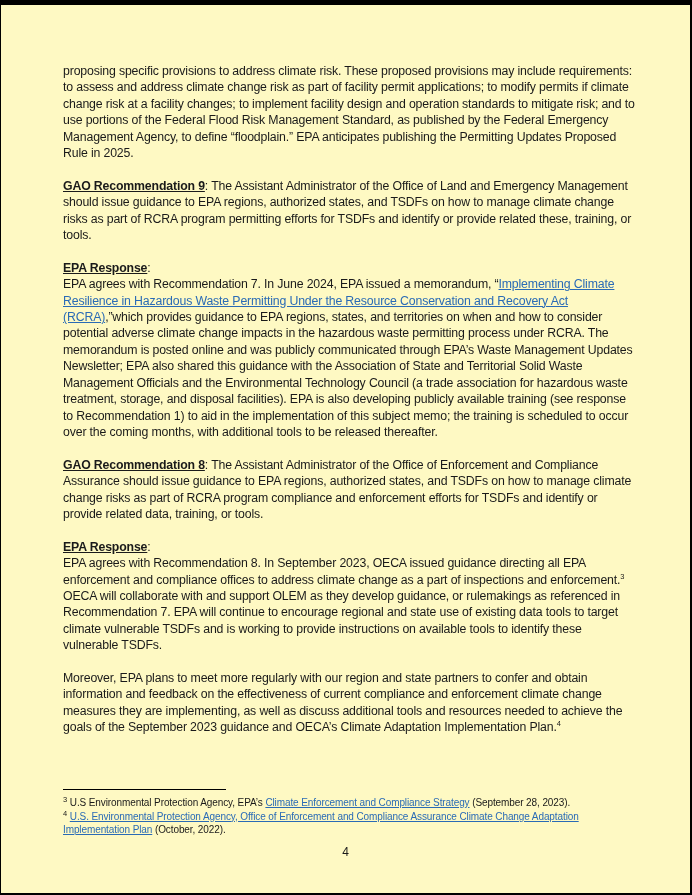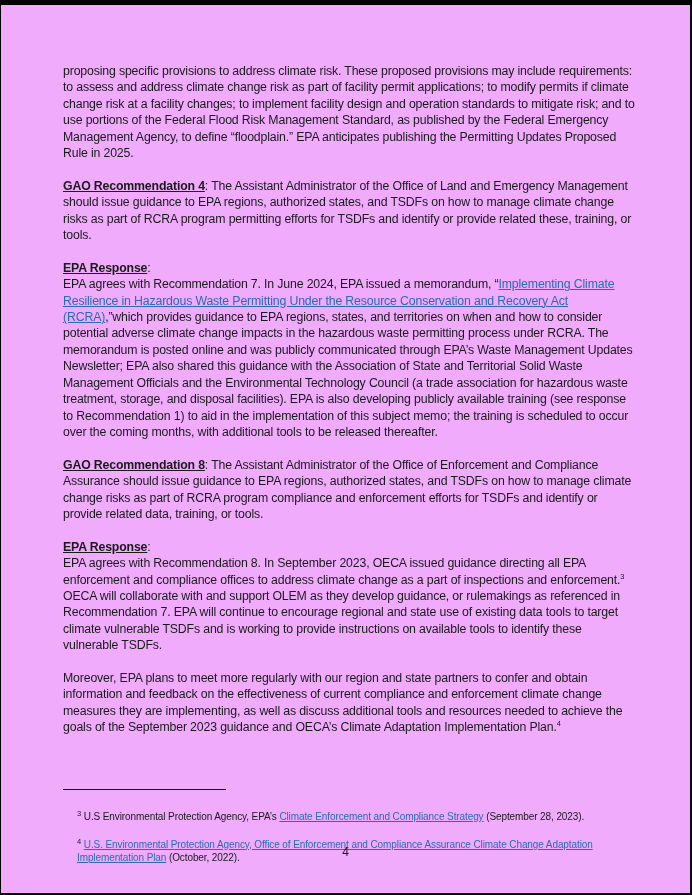--- a/index.html
+++ b/index.html
@@ -1,21 +1,21 @@
 <!DOCTYPE html>
 <html><head>
   <meta charset="utf-8">
   <style>
     html, body { margin: 0; padding: 0; background: #ffffff; }
     body { width: 692px; height: 895px; overflow: hidden; }
     .page {
       position: relative;
       box-sizing: border-box;
       width: 692px; height: 895px;
-      background: #f0abfc;
+      background: #fef9c3;
       border-top: 5px solid #000;
       border-left: 1px solid #000;
       border-right: 2px solid #000;
       border-bottom: 2px solid #000;
       font-family: "Liberation Sans", sans-serif;
       color: #1a1a1a;
     }
     .body-text {
       position: absolute;
       left: 62px;
@@ -36,38 +36,38 @@
       background: #000;
     }
     .footnotes {
       position: absolute;
       left: 62px; top: 791px;
       width: 575px;
       font-size: 10px;
       line-height: 13.6px;
       letter-spacing: -0.1px;
     }
-    .fn { margin: 14px; }
+    .fn { margin: 0; }
     .page-number {
       position: absolute;
       left: 0; right: 0;
       top: 840px;
       text-align: center;
       font-size: 12px;
     }
   </style>
 </head>
 <body>
 
 <div class="page">
   <div class="body-text">
 
     <p class="para">proposing specific provisions to address climate risk. These proposed provisions may include requirements: to assess and address climate change risk as part of facility permit applications; to modify permits if climate change risk at a facility changes; to implement facility design and operation standards to mitigate risk; and to use portions of the Federal Flood Risk Management Standard, as published by the Federal Emergency Management Agency, to define “floodplain.” EPA anticipates publishing the Permitting Updates Proposed Rule in 2025.</p>
 
-    <p class="para"><span class="heading-u">GAO Recommendation 4</span><span>:  </span><span>The Assistant Administrator of the Office of Land and Emergency Management should issue guidance to EPA regions, authorized states, and TSDFs on how to manage climate change risks as part of RCRA program permitting efforts for TSDFs and identify or provide related these, training, or tools.</span></p>
+    <p class="para"><span class="heading-u">GAO Recommendation 9</span><span>:  </span><span>The Assistant Administrator of the Office of Land and Emergency Management should issue guidance to EPA regions, authorized states, and TSDFs on how to manage climate change risks as part of RCRA program permitting efforts for TSDFs and identify or provide related these, training, or tools.</span></p>
 
     <p class="para"><span class="heading-u">EPA Response</span><span>:</span><br><span>EPA agrees with Recommendation 7. In June 2024, EPA issued a memorandum, “</span><a class="link">Implementing Climate Resilience in Hazardous Waste Permitting Under the Resource Conservation and Recovery Act (RCRA)</a><span>,”which provides guidance to EPA regions, states, and territories on when and how to consider potential adverse climate change impacts in the hazardous waste permitting process under RCRA. The memorandum is posted online and was publicly communicated through EPA’s Waste Management Updates Newsletter; EPA also shared this guidance with the Association of State and Territorial Solid Waste Management Officials and the Environmental Technology Council (a trade association for hazardous waste treatment, storage, and disposal facilities). EPA is also developing publicly available training (see response to Recommendation 1) to aid in the implementation of this subject memo; the training is scheduled to occur over the coming months, with additional tools to be released thereafter.</span></p>
 
     <p class="para"><span class="heading-u">GAO Recommendation 8</span><span>: </span><span>The Assistant Administrator of the Office of Enforcement and Compliance Assurance should issue guidance to EPA regions, authorized states, and TSDFs on how to manage climate change risks as part of RCRA program compliance and enforcement efforts for TSDFs and identify or provide related data, training, or tools.</span></p>
 
     <p class="para"><span class="heading-u">EPA Response</span><span>:</span><br><span>EPA agrees with Recommendation 8. In September 2023, OECA issued guidance directing all EPA enforcement and compliance offices to address climate change as a part of inspections and enforcement.</span><sup>3</sup><span> OECA will collaborate with and support OLEM as they develop guidance, or rulemakings as referenced in Recommendation 7. EPA will continue to encourage regional and state use of existing data tools to target climate vulnerable TSDFs and is working to provide instructions on available tools to identify these vulnerable TSDFs.</span></p>
 
     <p class="para"><span>Moreover, EPA plans to meet more regularly with our region and state partners to confer and obtain information and feedback on the effectiveness of current compliance and enforcement climate change measures they are implementing, as well as discuss additional tools and resources needed to achieve the goals of the September 2023 guidance and OECA’s Climate Adaptation Implementation Plan.</span><sup>4</sup></p>
 
   </div>

